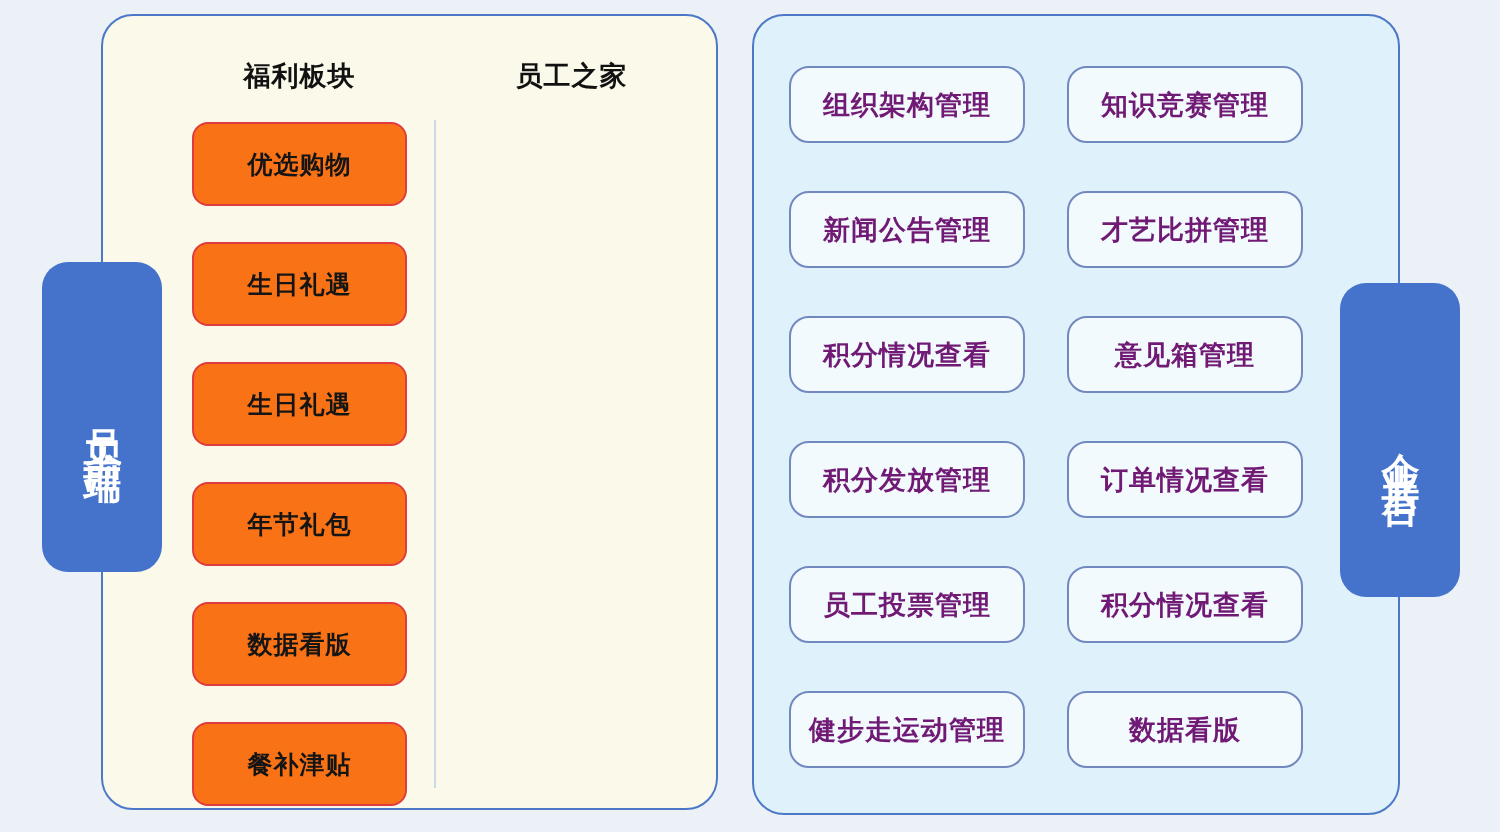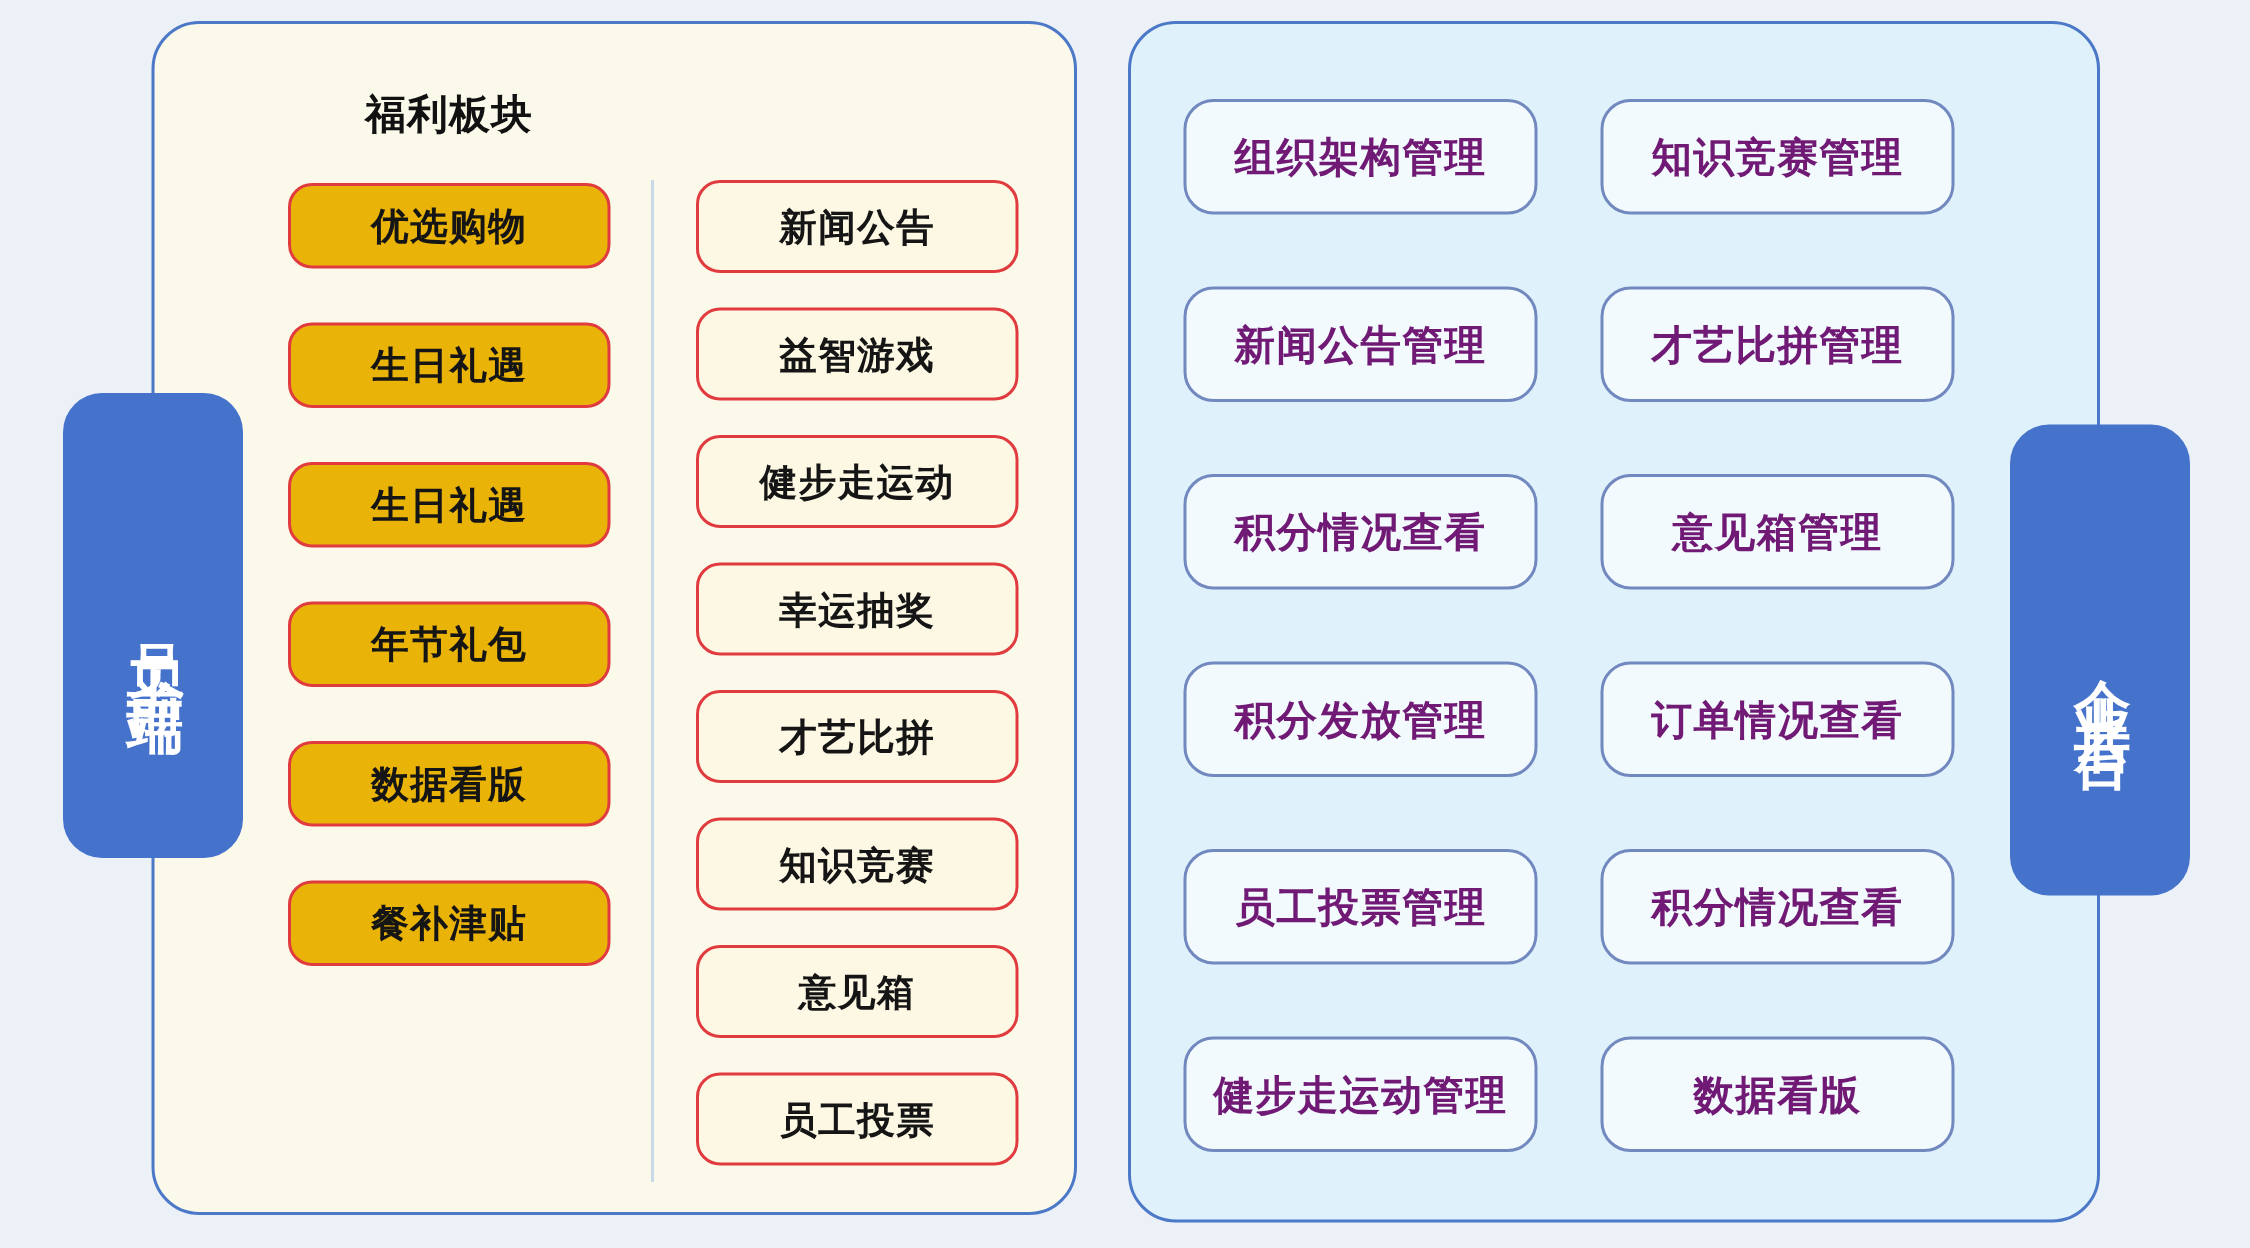--- a/index.html
+++ b/index.html
@@ -75,21 +75,21 @@
     border: 2px solid #E03C40;
     border-radius: 16px;
     display: flex;
     align-items: center;
     justify-content: center;
     font-size: 25px;
     font-weight: 600;
     color: #151515;
     letter-spacing: 1px;
   }
-  .white-fill { background: #eab308; height: 57px; }
+  .white-fill { background: #f97316; height: 84px; }
   .cream-fill { background: #FDF8E3; height: 62px; }
   .backend-grid {
     position: absolute;
     left: 35px;
     top: 50px;
     display: grid;
     grid-template-columns: 236px 236px;
     column-gap: 42px;
     row-gap: 48px;
   }
@@ -136,41 +136,32 @@
     height: 314px;
   }
 </style>
 </head>
 <body>
 
 <div class="canvas">
 
   <section class="panel left-panel">
     <div class="col-header header-1">福利板块</div>
+    <div class="col-header header-2">员工之家</div>
     <div class="divider"></div>
 
     <div class="vcol welfare-col">
       <div class="red-box white-fill">优选购物</div>
       <div class="red-box white-fill">生日礼遇</div>
       <div class="red-box white-fill">生日礼遇</div>
       <div class="red-box white-fill">年节礼包</div>
       <div class="red-box white-fill">数据看版</div>
       <div class="red-box white-fill">餐补津贴</div>
     </div>
 
-    <div class="vcol home-col">
-      <div class="red-box cream-fill">新闻公告</div>
-      <div class="red-box cream-fill">益智游戏</div>
-      <div class="red-box cream-fill">健步走运动</div>
-      <div class="red-box cream-fill">幸运抽奖</div>
-      <div class="red-box cream-fill">才艺比拼</div>
-      <div class="red-box cream-fill">知识竞赛</div>
-      <div class="red-box cream-fill">意见箱</div>
-      <div class="red-box cream-fill">员工投票</div>
-    </div>
   </section>
 
   <div class="side-tab left-tab">员工前端</div>
 
   <section class="panel right-panel">
     <div class="backend-grid">
       <div class="backend-box">组织架构管理</div>
       <div class="backend-box">知识竞赛管理</div>
       <div class="backend-box">新闻公告管理</div>
       <div class="backend-box">才艺比拼管理</div>

